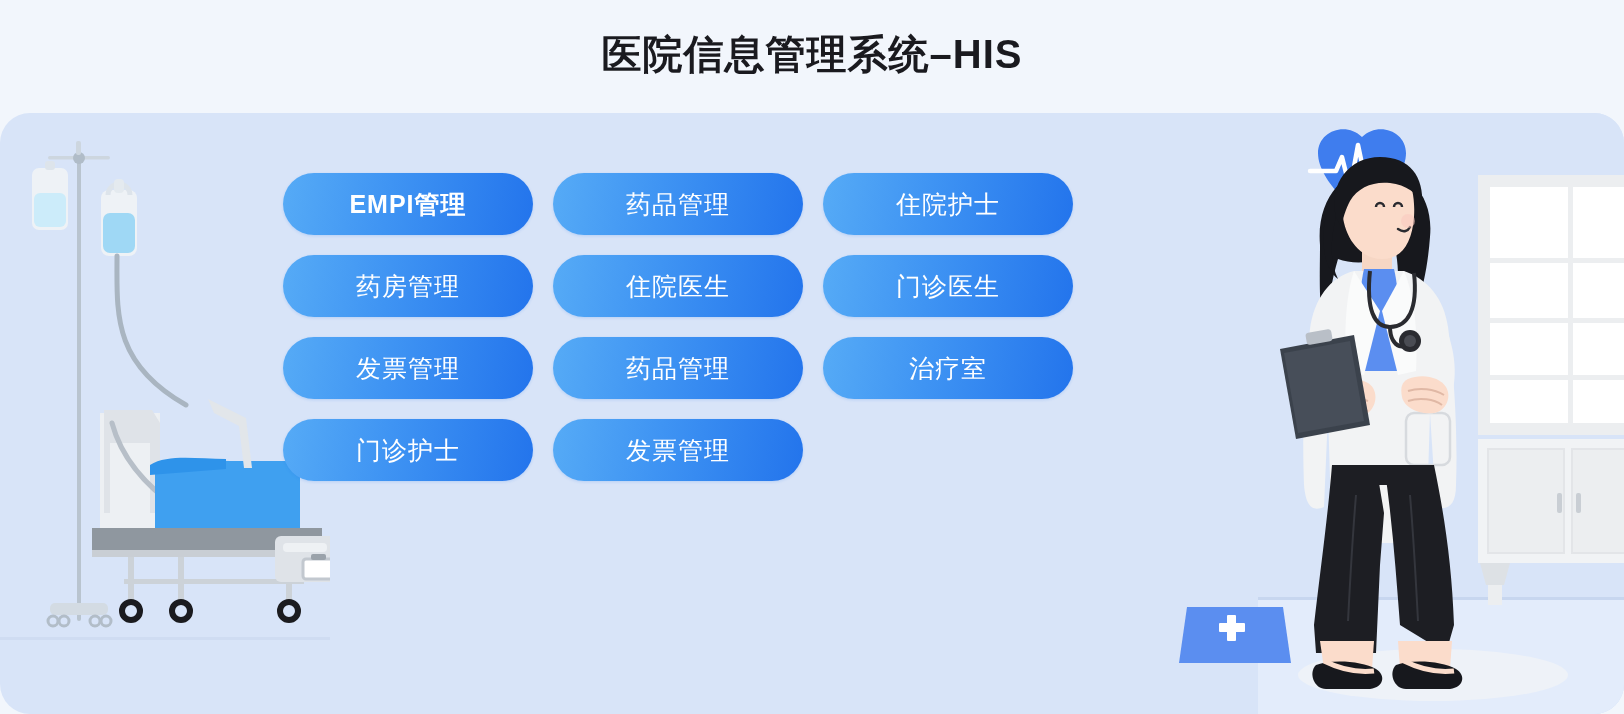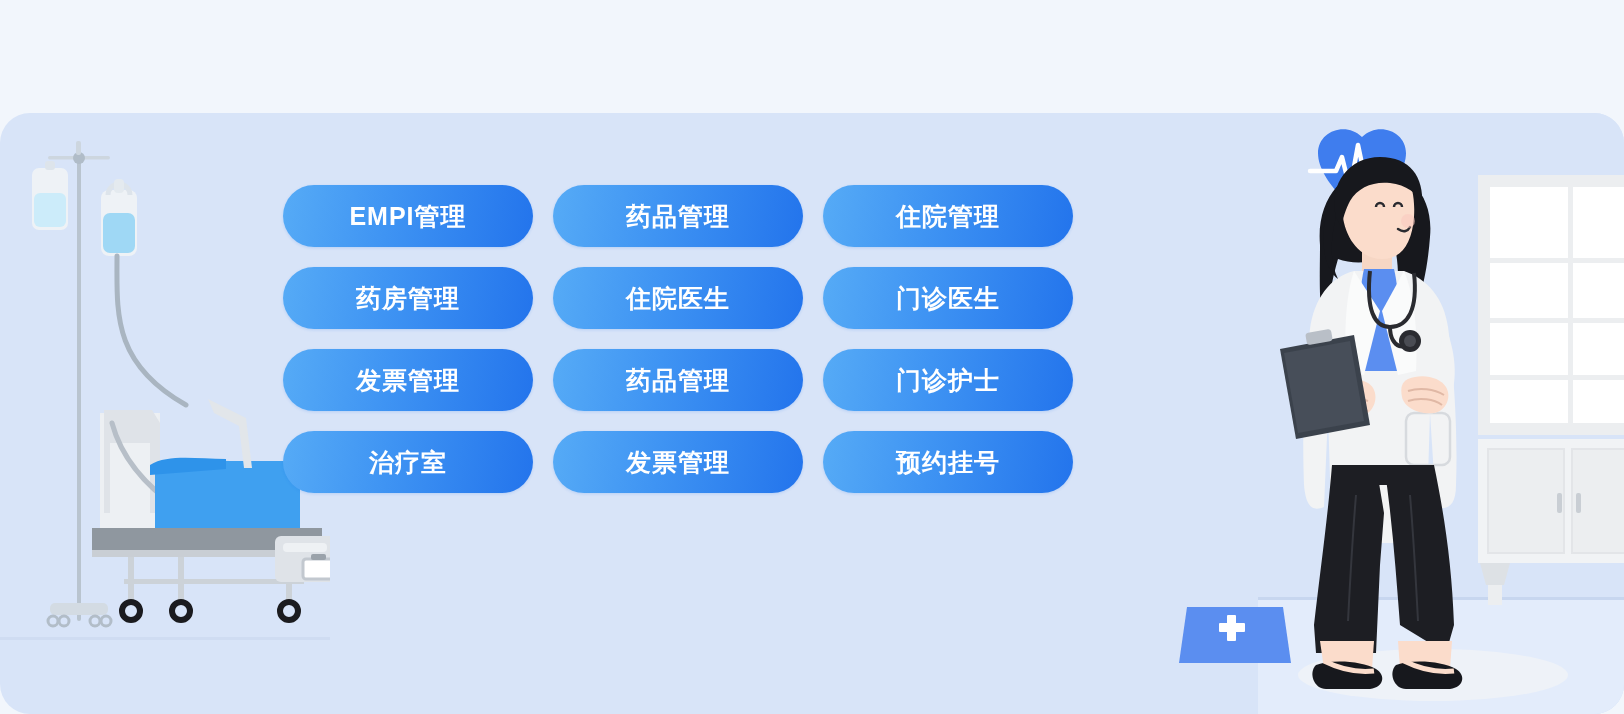--- a/index.html
+++ b/index.html
@@ -30,50 +30,51 @@
     overflow:hidden;
   }
 
   
   .ill{ position:absolute; top:0; left:0; height:601px; }
   .ill-left{ width:330px; }
   .ill-right{ left:1258px; width:366px; }
 
   
   .grid{
-    position:absolute; left:283px; top:72px;
+    position:absolute; left:283px; top:60px;
     width:1006px;
     display:grid;
     grid-template-columns:repeat(3,250px);
     column-gap:129px;
     row-gap:35px;
     z-index:20;
     gap:20px;
   }
   .mbtn{
     width:250px; height:62px;
     border:none; outline:none;
     border-radius:31px;
     background:linear-gradient(100deg,#56abf6 0%,#3f94f3 42%,#2374ec 100%);
     color:#ffffff;
     font-size:25px;
-    font-weight:bold;
+    font-weight:normal;
     font-family:"Liberation Sans","DejaVu Sans",sans-serif;
     letter-spacing:1px;
     display:flex; align-items:center; justify-content:center;
     cursor:pointer;
     box-shadow:0 1px 3px rgba(35,116,236,.18);
   }
   .mbtn.latin{ font-weight:bold; }
 </style>
 </head>
 <body>
 
 <div id="root">
 
+  <div class="page-title">医院信息管理系统–HIS</div>
 
   <div class="panel">
 
     <svg class="ill ill-left" viewBox="0 0 330 601" width="330" height="601" xmlns="http://www.w3.org/2000/svg">
 
       <rect x="0" y="524" width="330" height="3" fill="#cfdcf2"></rect>
 
       <g>
         <rect x="77" y="38" width="4" height="470" rx="2" fill="#b9c4cf"></rect>
         <rect x="48" y="43" width="62" height="3.5" rx="1.7" fill="#cdd6df"></rect>
@@ -237,31 +238,30 @@
     <svg style="position:absolute;left:1175px;top:484px;width:120px;height:76px;z-index:10;" viewBox="0 0 120 76" xmlns="http://www.w3.org/2000/svg">
       <path d="M12 10 L108 10 L116 66 L4 66 Z" fill="#5b8ef0"></path>
       <rect x="44" y="26" width="26" height="9" rx="1" fill="#ffffff"></rect>
       <rect x="52" y="18" width="9" height="26" rx="1" fill="#ffffff"></rect>
     </svg>
 
     <div class="grid">
 
       <button class="mbtn latin">EMPI管理</button>
       <button class="mbtn">药品管理</button>
-      <button class="mbtn">住院管理</button>
+      <button class="mbtn">住院护士</button>
 
       <button class="mbtn">药房管理</button>
       <button class="mbtn">住院医生</button>
 
       <button class="mbtn">门诊医生</button>
       <button class="mbtn">发票管理</button>
       <button class="mbtn">药品管理</button>
 
+      <button class="mbtn">治疗室</button>
       <button class="mbtn">门诊护士</button>
-      <button class="mbtn">治疗室</button>
       <button class="mbtn">发票管理</button>
 
-      <button class="mbtn">预约挂号</button>
 
     </div>
 
   </div>
 </div>
 
 </body></html>

